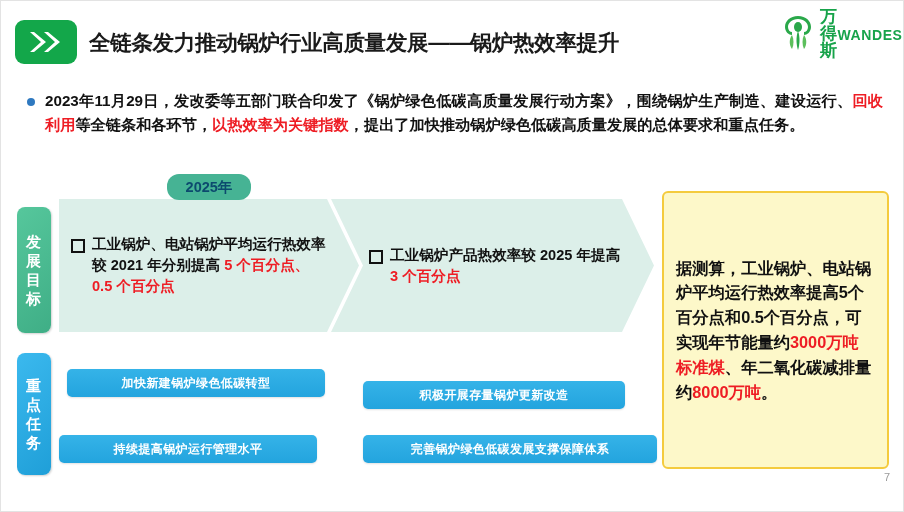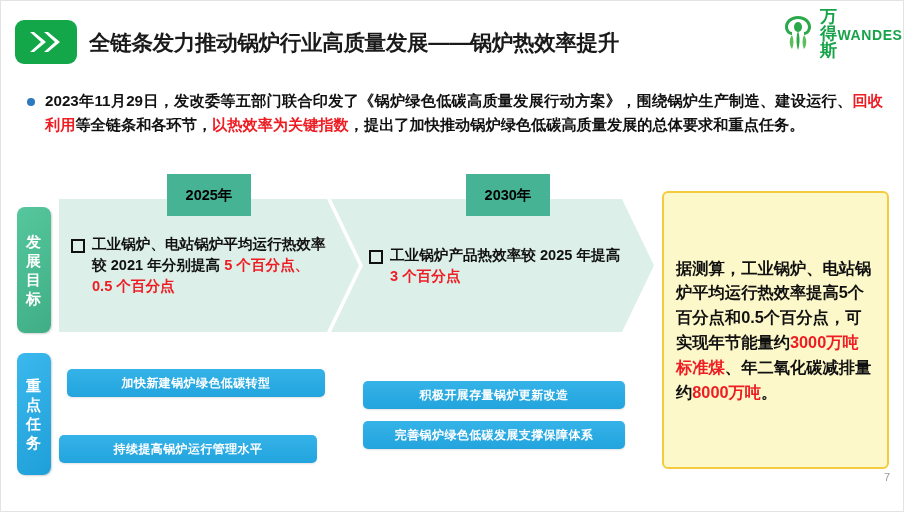--- a/index.html
+++ b/index.html
@@ -112,24 +112,24 @@
   }
   #rail-tasks {
     left: 16px; top: 352px; height: 122px;
     background: linear-gradient(135deg, #3bb9ee 0%, #1f9fd8 100%);
   }
   .rail-char { display: block; }
 
   
   .year-pill {
     position: absolute;
-    height: 42px;
-    border-radius: 0;
+    height: 26px;
+    border-radius: 12px;
     background: #46b394;
-    color: #000000;
+    color: #0c4a6e;
     font-size: 14.5px;
     font-weight: bold;
     display: flex;
     align-items: center;
     justify-content: center;
     z-index: 4;
   }
   #year-pill-0 { left: 166px; top: 173px; width: 84px; }
   #year-pill-1 { left: 465px; top: 173px; width: 84px; }
 
@@ -212,21 +212,21 @@
     font-weight: bold;
     display: flex;
     align-items: center;
     justify-content: center;
     letter-spacing: 0.4px;
     box-shadow: 0 1px 2px rgba(0,0,0,0.12);
   }
   #task-0 { left: 66px; top: 368px; width: 258px; }
   #task-1 { left: 362px; top: 380px; width: 262px; }
   #task-2 { left: 58px; top: 434px; width: 258px; }
-  #task-3 { left: 362px; top: 420px; width: 262px; text-align: center; }
+  #task-3 { left: 362px; top: 434px; width: 294px; text-align: center; }
 
   
   #page-number {
     position: absolute;
     right: 13px; bottom: 28px;
     font-size: 11px;
     color: #9a9a9a;
   }
 </style>
 </head>
@@ -273,21 +273,20 @@
   </div>
 
   <div class="rail" id="rail-tasks">
     <span class="rail-char">重</span>
     <span class="rail-char">点</span>
     <span class="rail-char">任</span>
     <span class="rail-char">务</span>
   </div>
 
   <div class="year-pill" id="year-pill-0">2025年</div>
-  <div class="year-pill" id="year-pill-1">2030年</div>
 
   <div id="arrow-band">
     <div class="chev" id="chev-0"></div>
     <div class="chev" id="chev-1"></div>
 
     <div class="chev-content" id="chev-content-0">
       <div class="goal-item">
         <span class="goal-marker"></span>
         <span><span>工业锅炉、电站锅炉平均运行热效率较 2021 年分别提高 </span><span class="red">5 个百分点、0.5 个百分点</span></span>
       </div>

